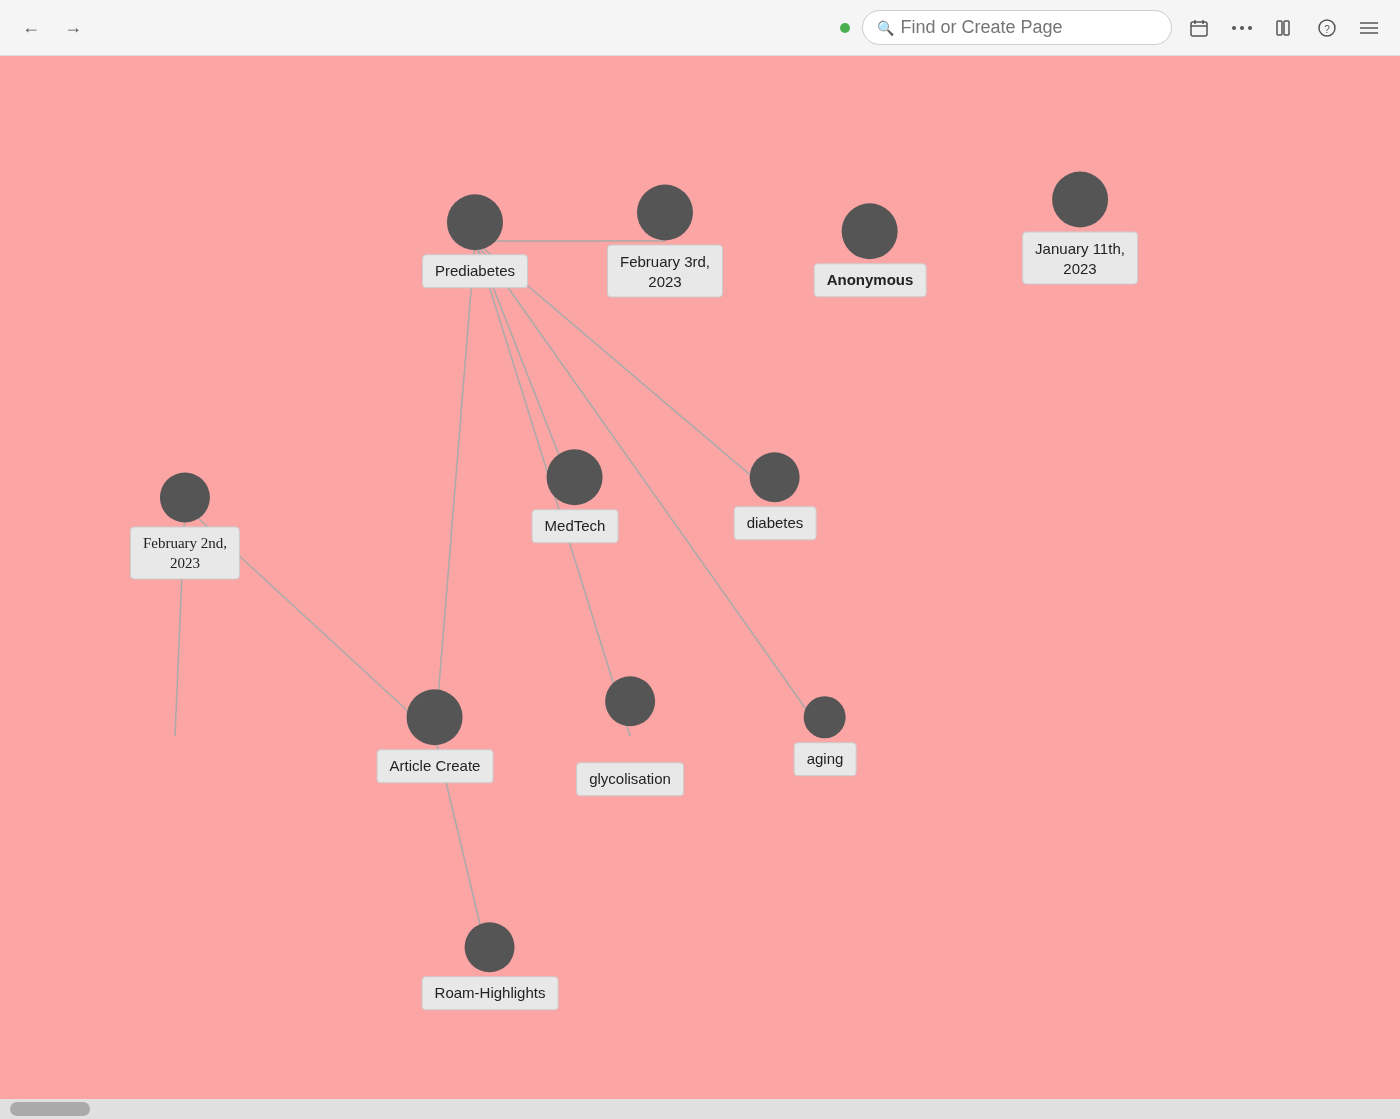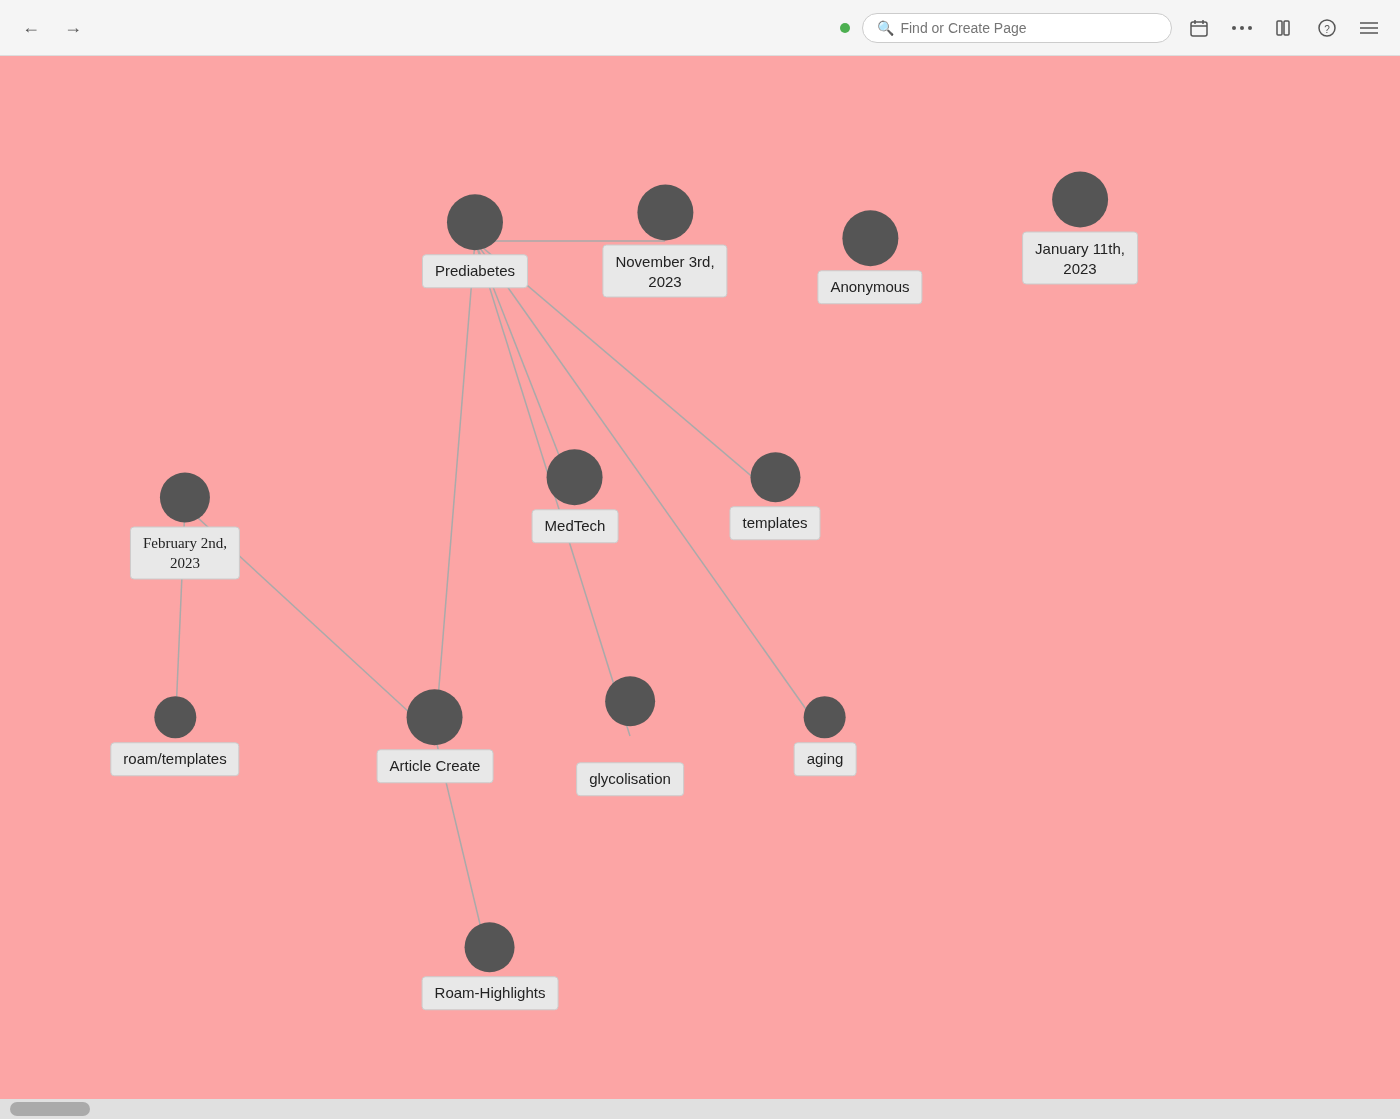--- a/index.html
+++ b/index.html
@@ -58,21 +58,21 @@
     }
 
     .search-icon-svg {
       color: #888;
       font-size: 14px;
     }
 
     .search-input {
       border: none;
       outline: none;
-      font-size: 14px;
+      font-size: 18px;
       color: #ec4899;
       background: transparent;
       width: 230px;
     }
 
     .topbar-icon-btn {
       background: none;
       border: none;
       cursor: pointer;
       font-size: 16px;
@@ -220,48 +220,44 @@
       <line x1="185" y1="450" x2="435" y2="680" stroke="#aaa" stroke-width="1.5"></line>
       <line x1="435" y1="680" x2="490" y2="910" stroke="#aaa" stroke-width="1.5"></line>
     </svg>
 
 <div class="graph-node" style="left: 475px; top: 185px;">
       <div class="node-circle" style="width: 56px; height: 56px;"></div>
       <div class="node-label">Prediabetes</div>
     </div>
     <div class="graph-node" style="left: 665px; top: 185px;">
       <div class="node-circle" style="width: 56px; height: 56px;"></div>
-      <div class="node-label multiline">November 3rd,
+      <div class="node-label multiline">February 3rd,
 2023</div>
     </div>
-    <div class="graph-node" style="left: 870px; top: 201px;">
+    <div class="graph-node" style="left: 870px; top: 194px; font-weight: bold;">
       <div class="node-circle" style="width: 56px; height: 56px;"></div>
       <div class="node-label">Anonymous</div>
     </div>
     <div class="graph-node" style="left: 1080px; top: 172px;">
       <div class="node-circle" style="width: 56px; height: 56px;"></div>
       <div class="node-label multiline">January 11th,
 2023</div>
     </div>
     <div class="graph-node" style="left: 185px; top: 470px; font-family: Liberation Serif, serif;">
       <div class="node-circle" style="width: 50px; height: 50px;"></div>
       <div class="node-label multiline">February 2nd,
 2023</div>
     </div>
     <div class="graph-node" style="left: 575px; top: 440px;">
       <div class="node-circle" style="width: 56px; height: 56px;"></div>
       <div class="node-label">MedTech</div>
     </div>
     <div class="graph-node" style="left: 775px; top: 440px;">
       <div class="node-circle" style="width: 50px; height: 50px;"></div>
-      <div class="node-label">templates</div>
-    </div>
-    <div class="graph-node" style="left: 175px; top: 680px;">
-      <div class="node-circle" style="width: 42px; height: 42px;"></div>
-      <div class="node-label">roam/templates</div>
+      <div class="node-label">diabetes</div>
     </div>
     <div class="graph-node" style="left: 435px; top: 680px;">
       <div class="node-circle" style="width: 56px; height: 56px;"></div>
       <div class="node-label">Article Create</div>
     </div>
     <div class="graph-node" style="left: 630px; top: 680px; gap: 32px;">
       <div class="node-circle" style="width: 50px; height: 50px;"></div>
       <div class="node-label">glycolisation</div>
     </div>
     <div class="graph-node" style="left: 825px; top: 680px; align-items: center;">

